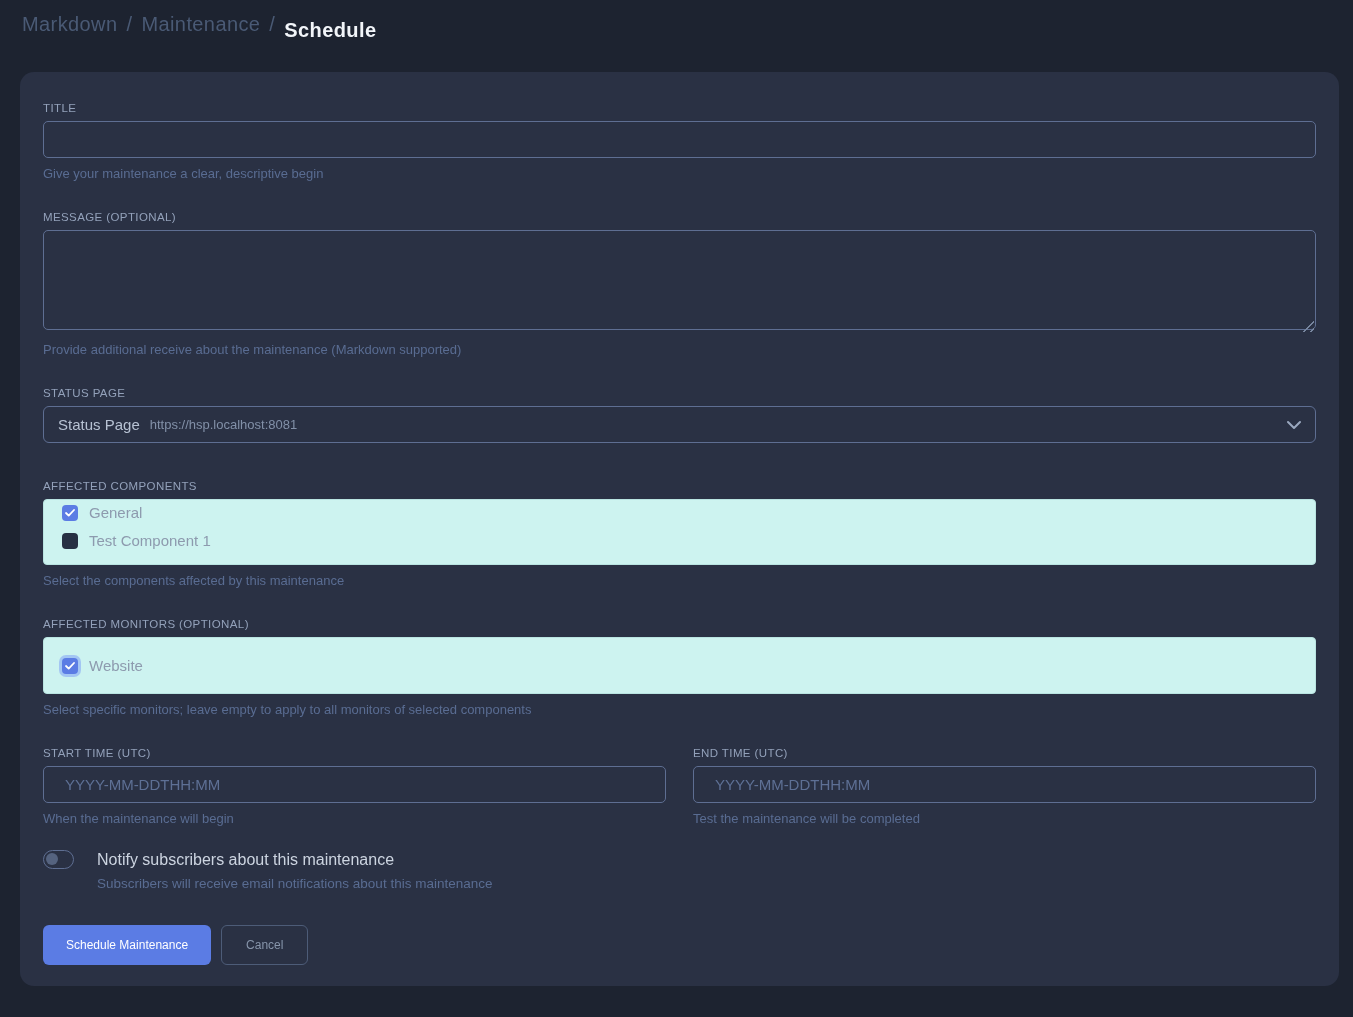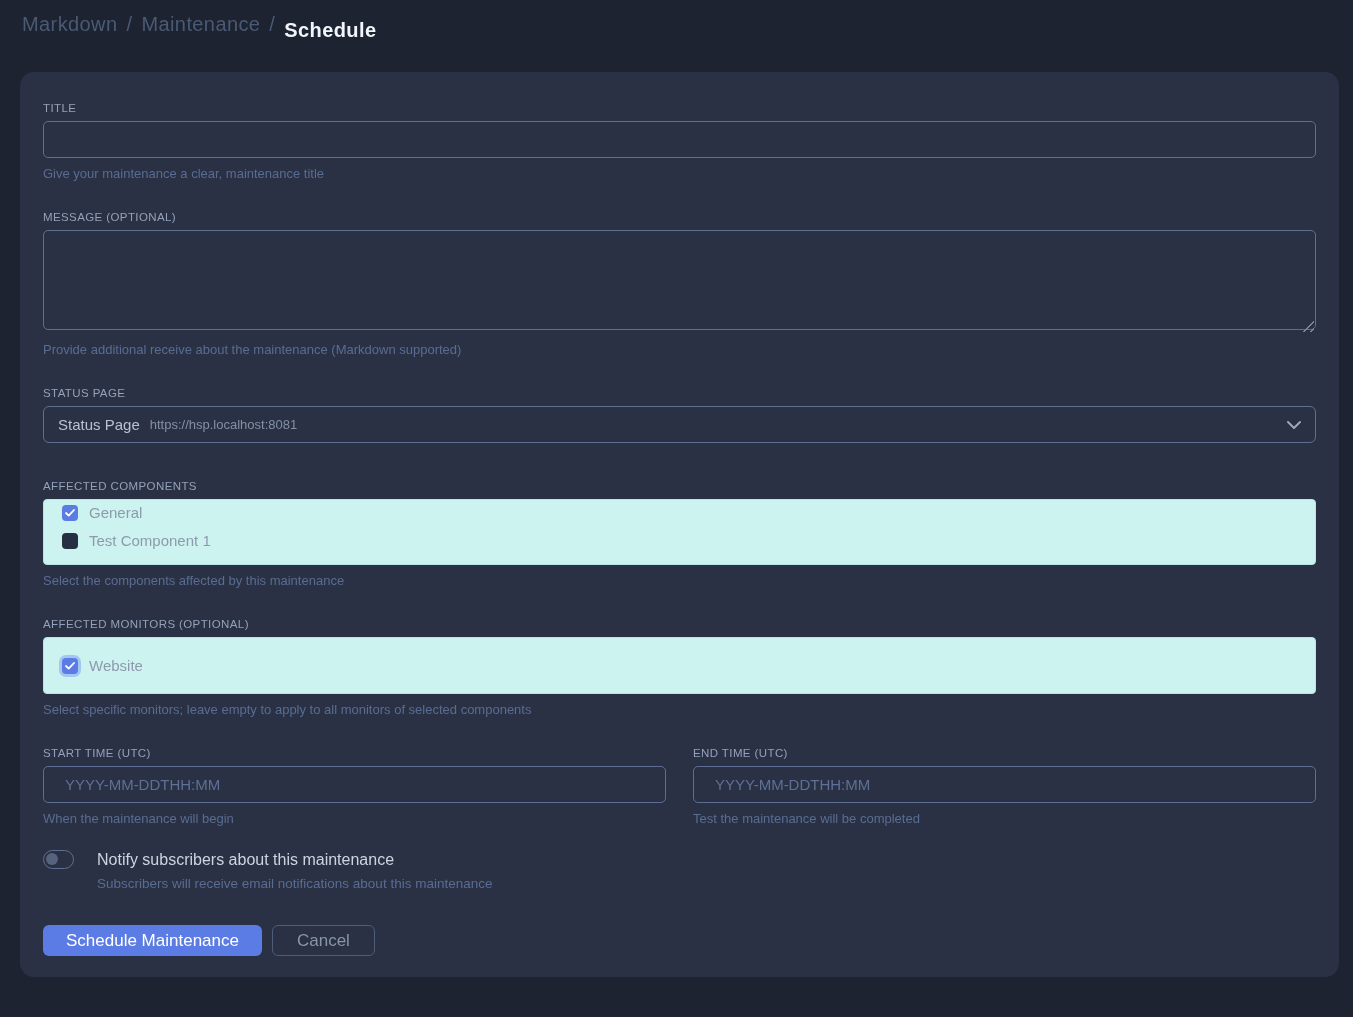--- a/index.html
+++ b/index.html
@@ -170,23 +170,23 @@
   .toggle-label { font-size: 16px; color: #ccd4e0; cursor: pointer; }
   .toggle-helper {
     margin: 7px 0 0 54px;
     font-size: 13.5px;
     color: #596c92;
   }
 
   
   .actions { display: flex; gap: 10px; margin-top: 34px; }
   .btn {
-    height: 31px;
+    height: 40px;
     border-radius: 6px;
-    font-size: 17px;
+    font-size: 12px;
     font-family: "Liberation Sans", sans-serif;
     cursor: pointer;
     display: inline-flex;
     align-items: center;
     justify-content: center;
   }
   .btn-primary {
     background: #5b7ce4;
     color: #ffffff;
     border: none;
@@ -208,21 +208,21 @@
   <span class="crumb-muted">Maintenance</span>
   <span class="crumb-sep">/</span>
   <span class="crumb-current">Schedule</span>
 </div>
 
 <div class="card">
 
   <div class="form-group">
     <label class="field-label">TITLE</label>
     <input class="text-input" type="text" value="" style="">
-    <div class="helper-text">Give your maintenance a clear, maintenance title</div>
+    <div class="helper-text">Give your maintenance a clear, descriptive begin</div>
   </div>
 
   <div class="form-group">
     <label class="field-label">MESSAGE (OPTIONAL)</label>
     <div class="textarea-wrap">
       <textarea class="textarea" style=""></textarea>
       <div class="resize-handle"></div>
     </div>
     <div class="helper-text">Provide additional receive about the maintenance (Markdown supported)</div>
   </div>

